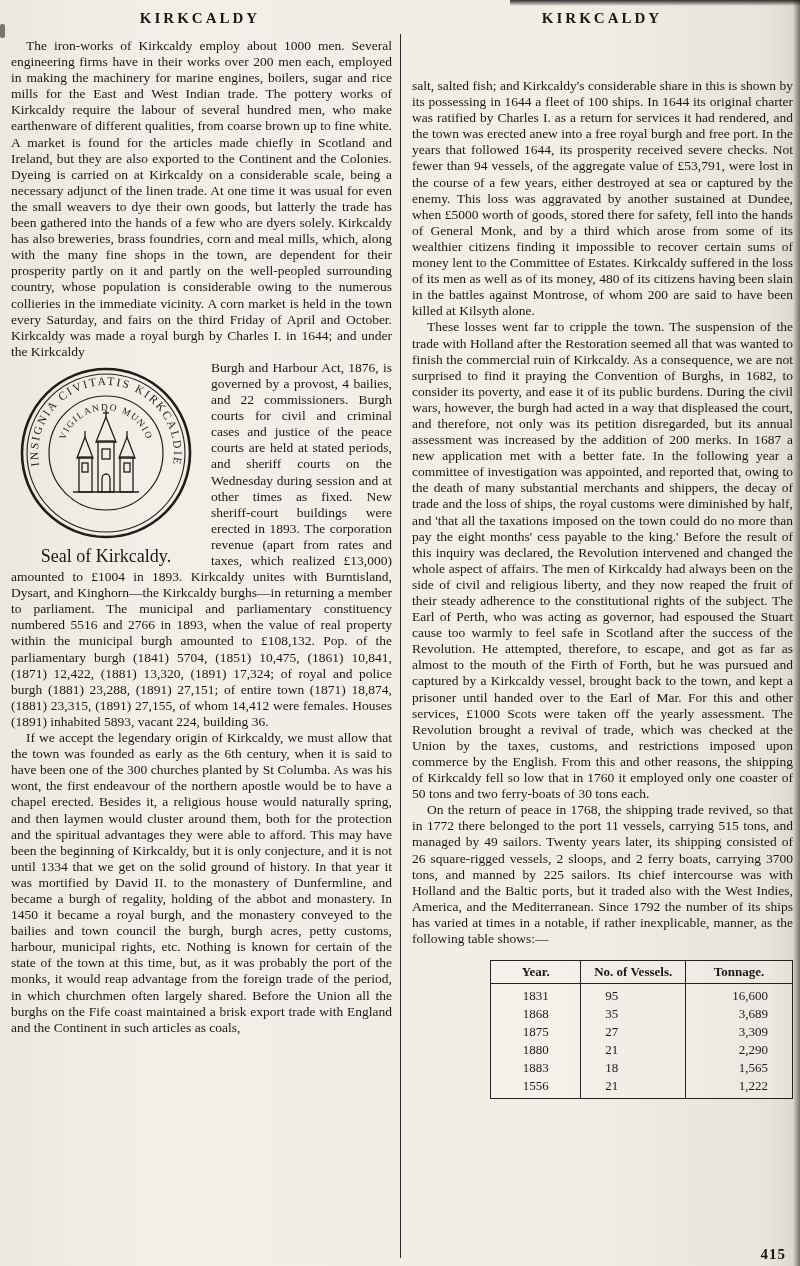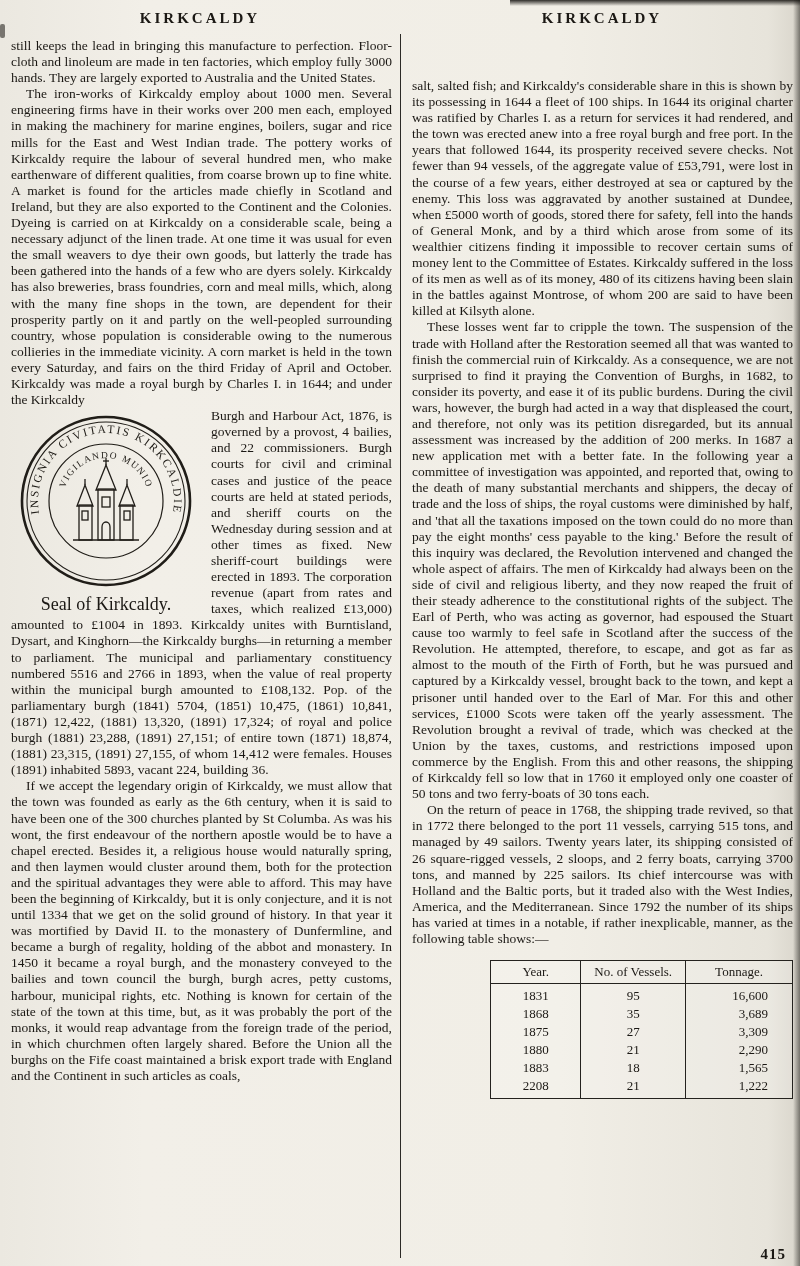--- a/index.html
+++ b/index.html
@@ -44,24 +44,24 @@
     margin:0 auto 0 78px;
     font-size:13px; line-height:16px;
     border:1.6px solid #24221e;
     background:rgba(255,255,255,0.18);
   }
   table.vessel-table th, table.vessel-table td {
     border-left:1.2px solid #24221e;
     padding:1px 24px;
     font-weight:normal;
   }
-  table.vessel-table th { border-bottom:1.2px solid #24221e; padding:3px 9px; text-align:center; }
+  table.vessel-table th { border-bottom:1.2px solid #24221e; padding:3px 9px; text-align:center;font-weight:bold; }
   table.vessel-table th:first-child, table.vessel-table td:first-child { border-left:none; }
   td.c-year    { width:58px;  text-align:center; }
-  td.c-vessels { width:102px; text-align:center; }
+  td.c-vessels { width:102px; }
   td.c-tonnage { width:82px;  text-align:right; padding-right:20px; }
   tbody tr:first-child td { padding-top:4px; }
   tbody tr:last-child td  { padding-bottom:4px; }
 
   .page-number {
     position:absolute; right:14px; bottom:3px;
     font-weight:bold; font-size:15px; letter-spacing:1px;
   }
   
   .edge-right {
@@ -84,21 +84,20 @@
 <body>
 
 <div class="page">
 
   <div class="running-head head-left">KIRKCALDY</div>
   <div class="running-head head-right">KIRKCALDY</div>
 
   <div class="divider"></div>
 
   <div class="col col-left">
-    <p class="cont">still keeps the lead in bringing this manufacture to perfection. Floor-cloth and linoleum are made in ten factories, which employ fully 3000 hands. They are largely exported to Australia and the United States.</p>
     <p>The iron-works of Kirkcaldy employ about 1000 men. Several engineering firms have in their works over 200 men each, employed in making the machinery for marine engines, boilers, sugar and rice mills for the East and West Indian trade. The pottery works of Kirkcaldy require the labour of several hundred men, who make earthenware of different qualities, from coarse brown up to fine white. A market is found for the articles made chiefly in Scotland and Ireland, but they are also exported to the Continent and the Colonies. Dyeing is carried on at Kirkcaldy on a considerable scale, being a necessary adjunct of the linen trade. At one time it was usual for even the small weavers to dye their own goods, but latterly the trade has been gathered into the hands of a few who are dyers solely. Kirkcaldy has also breweries, brass foundries, corn and meal mills, which, along with the many fine shops in the town, are dependent for their prosperity partly on it and partly on the well-peopled surrounding country, whose population is considerable owing to the numerous collieries in the immediate vicinity. A corn market is held in the town every Saturday, and fairs on the third Friday of April and October. Kirkcaldy was made a royal burgh by Charles I. in 1644; and under the Kirkcaldy</p>
 
     <div class="seal-block">
       <svg width="176" height="176" viewBox="0 0 176 176" aria-hidden="true">
         <circle cx="88" cy="88" r="84" fill="none" stroke="#201d18" stroke-width="2.6"></circle>
         <circle cx="88" cy="88" r="79" fill="none" stroke="#201d18" stroke-width="1.1"></circle>
         <circle cx="88" cy="88" r="57" fill="none" stroke="#201d18" stroke-width="1.2"></circle>
         <path id="sealRing" d="M 39.9 136.1 A 68 68 0 1 1 136.1 136.1" fill="none"></path>
         <path id="sealMotto" d="M 57 118 A 43 43 0 1 1 119 118" fill="none"></path>
         <text font-size="11.5" letter-spacing="2" fill="#201d18" font-family="Liberation Serif, DejaVu Serif, serif">
@@ -166,21 +165,21 @@
             <td class="c-year">1880</td>
             <td class="c-vessels">21</td>
             <td class="c-tonnage">2,290</td>
           </tr>
           <tr>
             <td class="c-year">1883</td>
             <td class="c-vessels">18</td>
             <td class="c-tonnage">1,565</td>
           </tr>
           <tr>
-            <td class="c-year">2208</td>
+            <td class="c-year">1556</td>
             <td class="c-vessels">21</td>
             <td class="c-tonnage">1,222</td>
           </tr>
         </tbody>
       </table>
     </div>
   </div>
 
   <div class="page-number">415</div>
 

